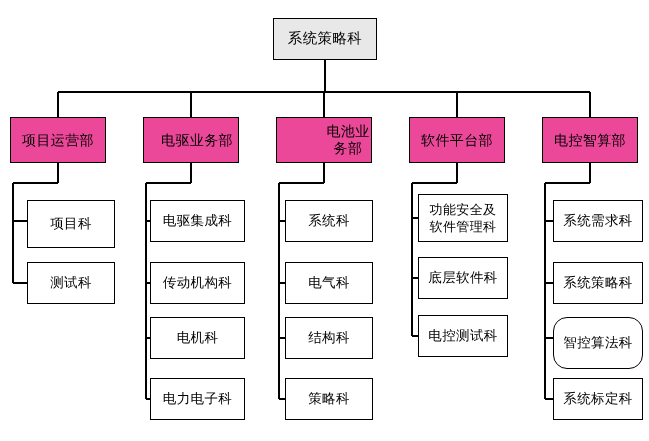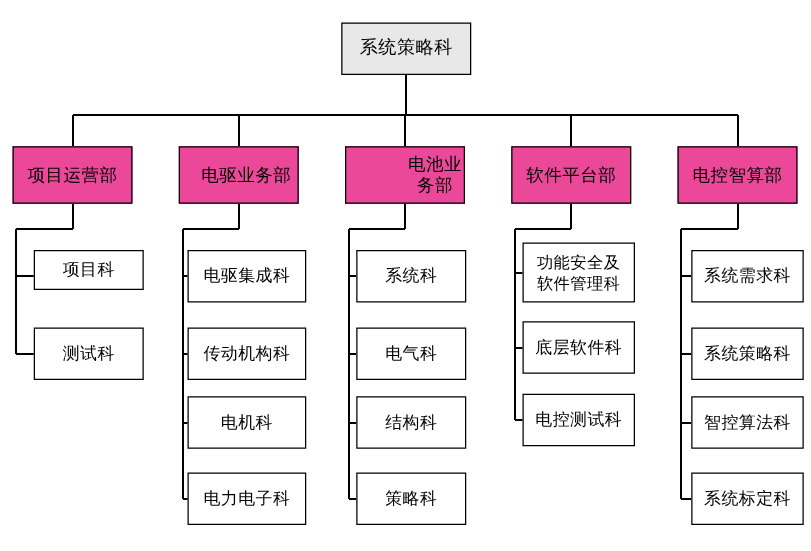--- a/index.html
+++ b/index.html
@@ -102,36 +102,36 @@
     </svg>
 
   <div class="node root" style="left:273px; top:18px; width:104px; height:42px;">系统策略科</div>
 
   <div class="node dept" style="left:10px; top:117px; width:96px; height:46px;">项目运营部</div>
   <div class="node dept" style="left:143px; top:117px; width:96px; height:46px;padding-left:12px;">电驱业务部</div>
   <div class="node dept" style="left:276px; top:117px; width:96px; height:46px;padding-left:48px;">电池业务部</div>
   <div class="node dept" style="left:409px; top:117px; width:96px; height:46px;">软件平台部</div>
   <div class="node dept" style="left:542px; top:117px; width:96px; height:46px;">电控智算部</div>
 
-  <div class="node leaf" style="left:27px; top:200px; width:88px; height:32px;">项目科</div>
+  <div class="node leaf" style="left:27px; top:200px; width:88px; height:48px;">项目科</div>
   <div class="node leaf" style="left:27px; top:262px; width:88px; height:42px;">测试科</div>
 
   <div class="node leaf" style="left:150px; top:200px; width:95px; height:42px;">电驱集成科</div>
   <div class="node leaf" style="left:150px; top:262px; width:95px; height:42px;">传动机构科</div>
   <div class="node leaf" style="left:150px; top:317px; width:95px; height:42px;">电机科</div>
   <div class="node leaf" style="left:150px; top:378px; width:95px; height:42px;">电力电子科</div>
 
   <div class="node leaf" style="left:285px; top:200px; width:88px; height:42px;">系统科</div>
   <div class="node leaf" style="left:285px; top:262px; width:88px; height:42px;">电气科</div>
   <div class="node leaf" style="left:285px; top:317px; width:88px; height:42px;">结构科</div>
   <div class="node leaf two-line" style="left:418px; top:194px; width:90px; height:48px;">功能安全及
 软件管理科</div>
 
   <div class="node leaf" style="left:285px; top:378px; width:88px; height:42px;">策略科</div>
   <div class="node leaf" style="left:418px; top:257px; width:90px; height:42px;">底层软件科</div>
   <div class="node leaf" style="left:418px; top:315px; width:90px; height:42px;">电控测试科</div>
 
   <div class="node leaf" style="left:553px; top:200px; width:90px; height:42px;">系统需求科</div>
   <div class="node leaf" style="left:553px; top:262px; width:90px; height:42px;">系统策略科</div>
-  <div class="node leaf" style="left:553px; top:317px; width:90px; height:42px;">智控算法科</div>
+  <div class="node leaf" style="left:553px; top:317px; width:90px; height:52px;border-radius:14px;">智控算法科</div>
   <div class="node leaf" style="left:553px; top:378px; width:90px; height:42px;">系统标定科</div>
 
 </div>
 
 </body></html>

